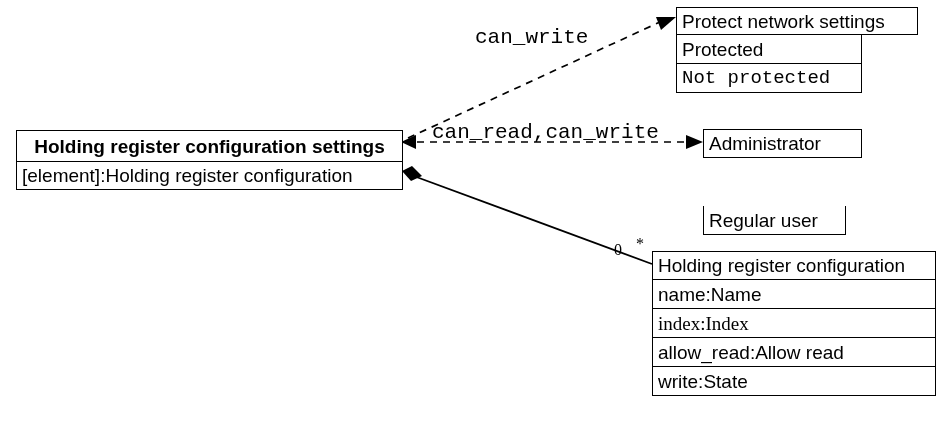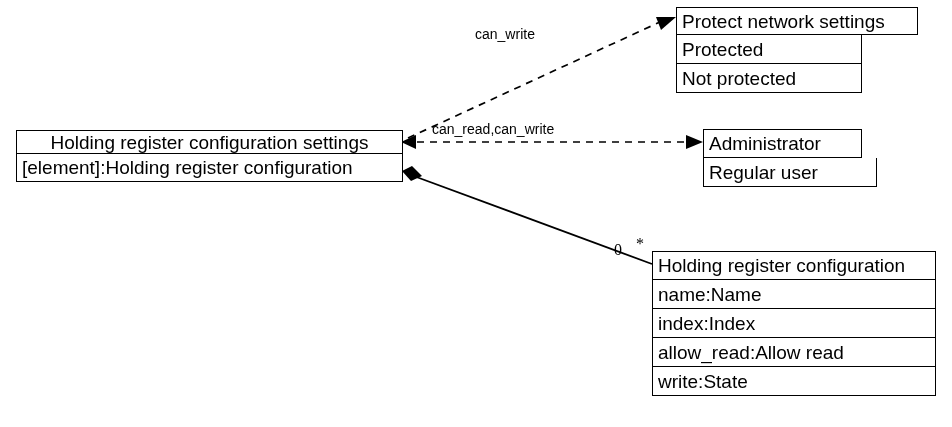--- a/index.html
+++ b/index.html
@@ -46,22 +46,22 @@
   .row-title {
     justify-content: center;
     padding: 0 6px;
   }
   .row-attr {
     justify-content: flex-start;
     padding: 0 5px;
   }
   .edge-label {
     position: absolute;
-    font-family: Liberation Sans, sans-serif;
-    font-size: 14px;
+    font-family: Liberation Mono, monospace;
+    font-size: 21px;
     color: #000000;
     white-space: nowrap;
     line-height: 1;
   }
   .mult-label {
     position: absolute;
     font-family: "Liberation Serif", serif;
     font-size: 16px;
     color: #000000;
     white-space: nowrap;
@@ -94,36 +94,36 @@
 
   <div class="edge-label" style="left:475px; top:27px;">can_write</div>
 
   <div class="edge-label" style="left:432px; top:122px;">can_read,can_write</div>
 
   <div class="mult-label" style="left:614px; top:242px;">0</div>
 
   <div class="mult-label" style="left:636px; top:236px;">*</div>
 
   <div class="uml-class" style="left:16px; top:130px;">
-    <div class="uml-row row-title" style="width:387px; height:24px;">Holding register configuration settings</div>
+    <div class="uml-row row-title" style="width:387px; height:32px;font-weight:bold;">Holding register configuration settings</div>
     <div class="uml-row row-attr" style="width:387px; height:28px;">[element]:Holding register configuration</div>
   </div>
 
   <div class="uml-class" style="left:676px; top:7px;">
     <div class="uml-row row-attr" style="width:242px; height:28px;">Protect network settings</div>
     <div class="uml-row row-attr" style="width:186px; height:29px;">Protected</div>
-    <div class="uml-row row-attr" style="width:186px; height:29px;">Not protected</div>
+    <div class="uml-row row-attr" style="width:186px; height:29px;font-family:Liberation Mono, monospace;">Not protected</div>
   </div>
 
   <div class="uml-class" style="left:703px; top:129px;">
     <div class="uml-row row-attr" style="width:159px; height:29px;">Administrator</div>
-    <div class="uml-row row-attr" style="width:174px; height:29px;">Regular user</div>
+    <div class="uml-row row-attr" style="width:143px; height:29px;margin-top:48px;">Regular user</div>
   </div>
 
   <div class="uml-class" style="left:652px; top:251px;">
     <div class="uml-row row-attr" style="width:284px; height:29px;">Holding register configuration</div>
     <div class="uml-row row-attr" style="width:284px; height:29px;">name:Name</div>
-    <div class="uml-row row-attr" style="width:284px; height:29px;">index:Index</div>
+    <div class="uml-row row-attr" style="width:284px; height:29px;font-family:Liberation Serif, serif;">index:Index</div>
     <div class="uml-row row-attr" style="width:284px; height:29px;">allow_read:Allow read</div>
     <div class="uml-row row-attr" style="width:284px; height:29px;">write:State</div>
   </div>
 
 </div>
 
 </body></html>

